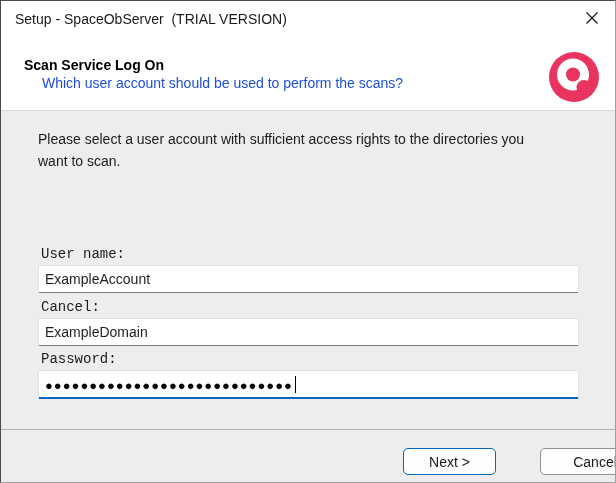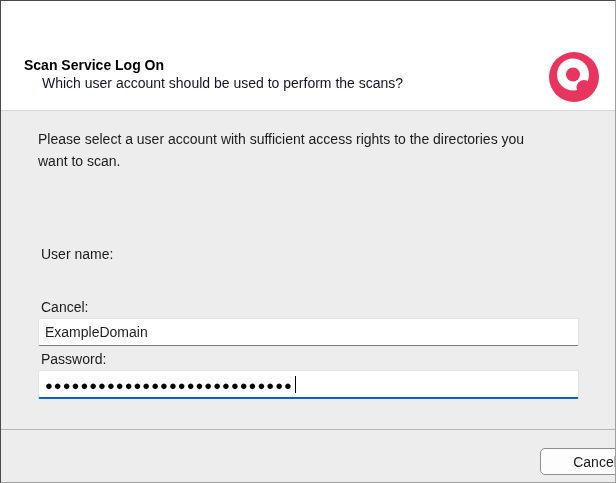--- a/index.html
+++ b/index.html
@@ -37,40 +37,40 @@
   .header {
     position: absolute; top: 38px; left: 0; right: 0; height: 72px;
     background: #ffffff; border-bottom: 1px solid #d9d9d9;
   }
   .header-title {
     position: absolute; left: 23px; top: 12px;
     font-size: 14px; font-weight: bold; color: #000000; margin-top: 6px;
   }
   .header-subtitle {
     position: absolute; left: 41px; top: 36px;
-    font-size: 14px; color: #0f172a;
+    font-size: 14px; color: #1d4ed8;
   }
   .logo { position: absolute; top: 13px; right: 16px; width: 50px; height: 50px; }
 
   
   .content {
     position: absolute; top: 110px; left: 0; right: 0; bottom: 0;
     background: #ededed;
   }
   .para {
     position: absolute; left: 37px; width: 548px;
     font-size: 14px; line-height: 22px; color: #1b1b1b;
     white-space: pre-line;
   }
   .para1 { top: 17px; }
   .para2 { top: 66px; }
 
   .field-label {
     position: absolute; left: 40px;
-    font-size: 14px; color: #1b1b1b;
+    font-size: 14px; color: #1b1b1b; font-family: Liberation Mono, monospace;
   }
   .lbl-username { top: 135px; }
   .lbl-domain   { top: 188px; }
   .lbl-password { top: 240px; }
 
   .text-input {
     position: absolute; left: 37px; width: 541px; height: 28px;
     background: #ffffff;
     border: 1px solid #e2e2e2;
     border-bottom: 1px solid #7a7a7a;
@@ -122,48 +122,61 @@
   .btn-cancel {
     left: 539px; width: 110px;
     border: 1px solid #8f8f8f;
   }
 </style>
 </head>
 <body>
 
 <div class="window">
 
+  <div class="titlebar">
+    <div class="title-text">Setup - SpaceObServer  (TRIAL VERSION)</div>
+    <button class="close-btn">
+      <span>
+        <svg width="14" height="14" viewBox="0 0 14 14">
+          <line x1="1.5" y1="1.5" x2="12.5" y2="12.5" stroke="#1a1a1a" stroke-width="1.2"></line>
+          <line x1="12.5" y1="1.5" x2="1.5" y2="12.5" stroke="#1a1a1a" stroke-width="1.2"></line>
+        </svg>
+      </span>
+    </button>
+  </div>
 
   <div class="header">
     <div class="header-title">Scan Service Log On</div>
     <div class="header-subtitle">Which user account should be used to perform the scans?</div>
     <div class="logo">
       <svg width="50" height="50" viewBox="0 0 50 50">
         <circle cx="25" cy="25" r="25" fill="#e8345e"></circle>
         <circle cx="24" cy="22.5" r="16" fill="#ffffff"></circle>
         <circle cx="24" cy="22.5" r="7" fill="#e8345e"></circle>
         <circle cx="35" cy="35.5" r="7.5" fill="#e8345e"></circle>
       </svg>
     </div>
   </div>
 
   <div class="content">
 
     <div class="para para1">Please select a user account with sufficient access rights to the directories you
 want to scan.</div>
 
     <div class="field-label lbl-username">User name:</div>
+    <input class="text-input inp-username" type="text" value="ExampleAccount" style="">
 
     <div class="field-label lbl-domain">Cancel:</div>
     <input class="text-input inp-domain" type="text" value="ExampleDomain" style="">
 
     <div class="field-label lbl-password">Password:</div>
     <div class="password-box">
       <span class="password-dots">●●●●●●●●●●●●●●●●●●●●●●●●●●●●</span>
       <span class="caret"></span>
     </div>
 
     <div class="divider"></div>
 
+    <button class="btn btn-next">Next &gt;</button>
     <button class="btn btn-cancel">Cancel</button>
 
   </div>
 </div>
 
 </body></html>

